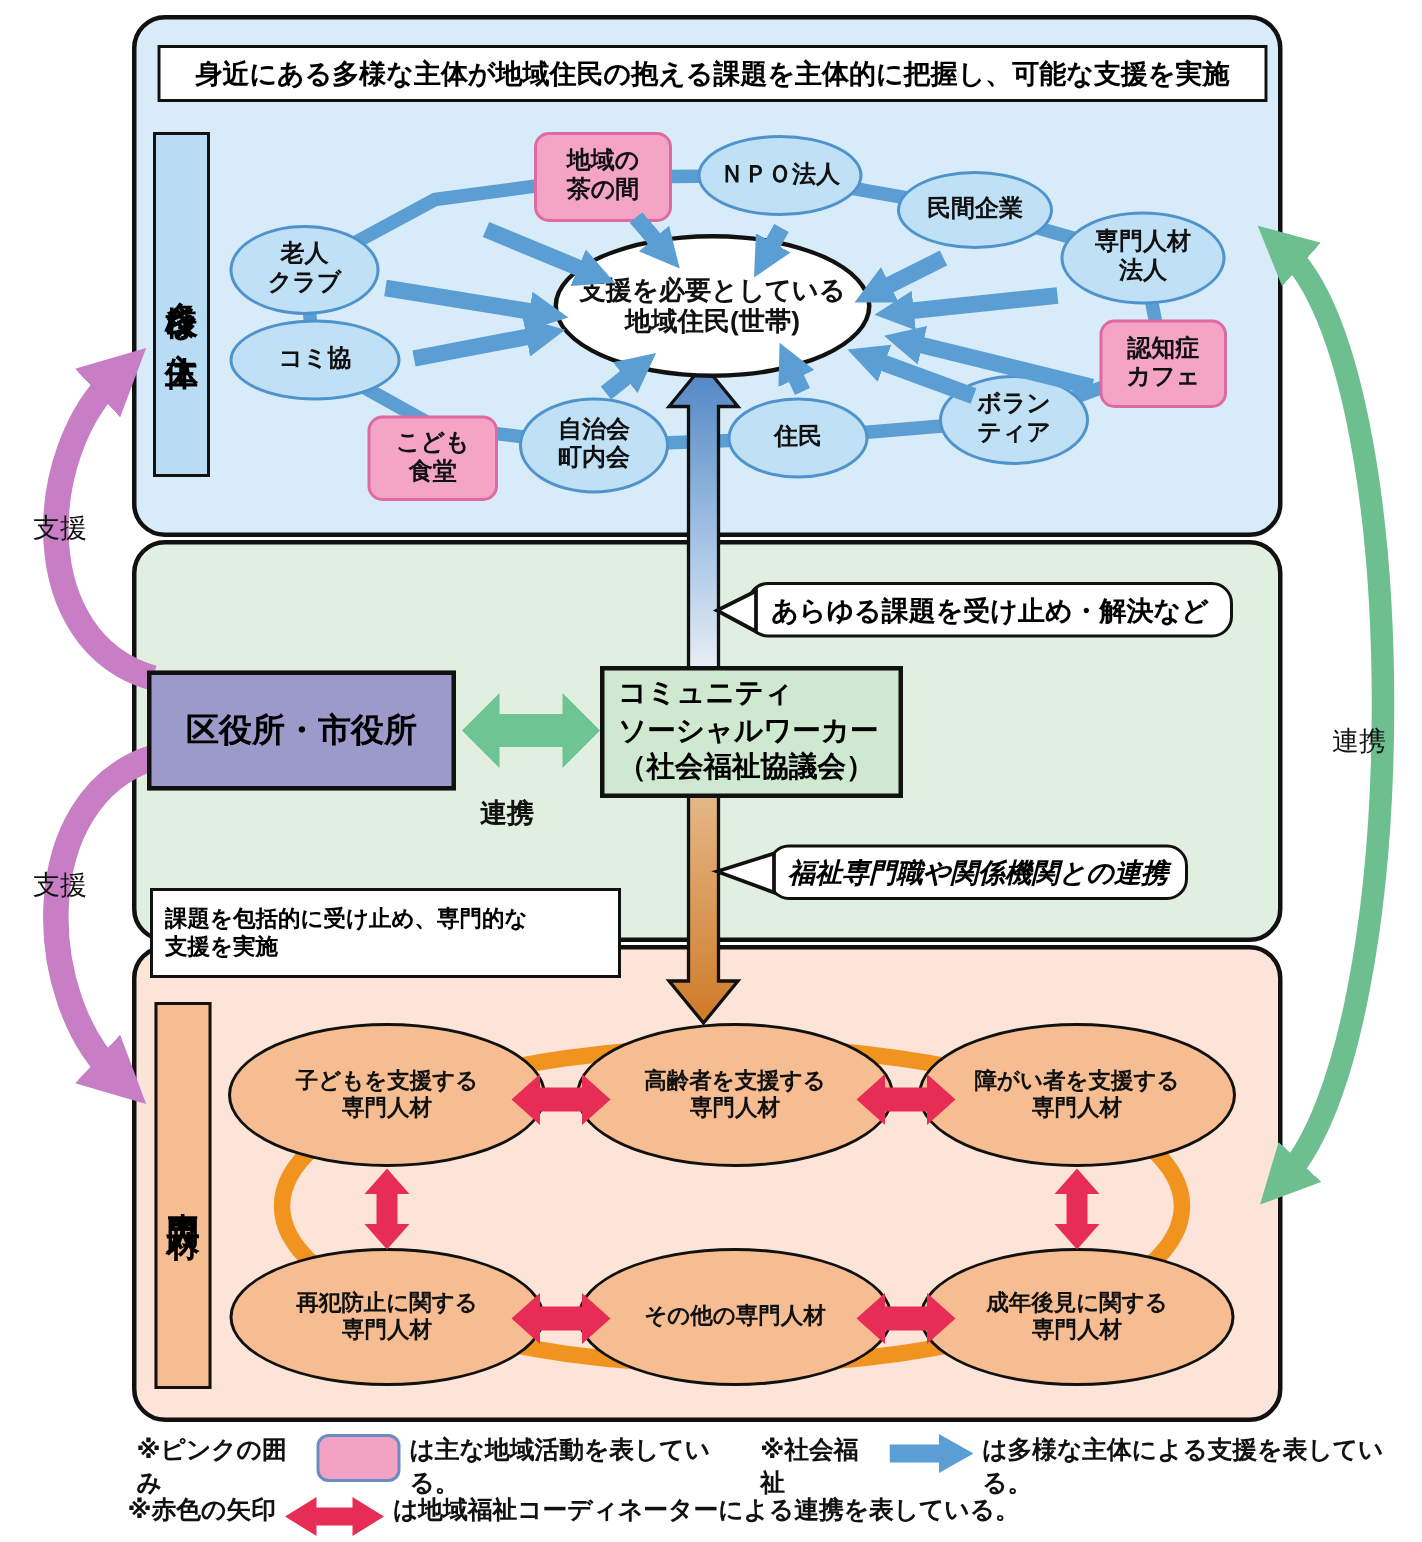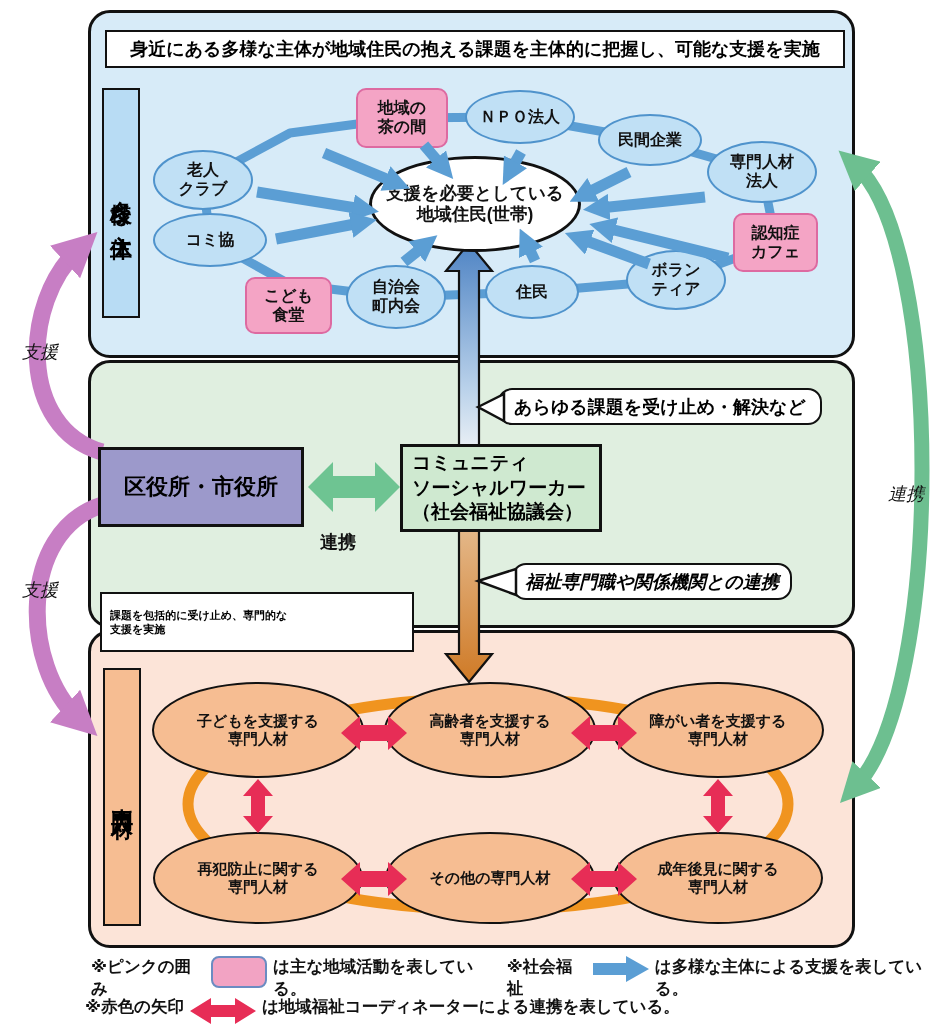--- a/index.html
+++ b/index.html
@@ -25,22 +25,22 @@
   .vlabel-peach{background:#f6bd92;}
   .banner{background:#ffffff;border:2.5px solid #111;display:flex;align-items:center;justify-content:center;
           font-weight:bold;font-size:18px;z-index:2;}
   .office-box{background:#9c99cb;border:3px solid #111;display:flex;align-items:center;justify-content:center;
           font-weight:bold;font-size:22px;z-index:2;}
   .csw-box{background:#cfe9d0;border:3px solid #111;display:flex;align-items:center;justify-content:flex-start;
           font-weight:bold;font-size:19px;padding-left:9px;line-height:1.3;z-index:2;text-align:left;}
   .callout{background:#ffffff;border:2.5px solid #111;border-radius:14px;display:flex;align-items:center;justify-content:center;
           font-weight:bold;font-size:18px;z-index:2;}
   .task-box{background:#ffffff;border:2.5px solid #111;display:flex;align-items:center;
-          font-weight:bold;font-size:11px;padding:4px 8px;line-height:1.3;z-index:2;text-align:left;}
-  .free-label{font-size:18px;color:#111;z-index:2;font-weight:500;font-style:italic;}
+          font-weight:bold;font-size:15px;padding:4px 8px;line-height:1.3;z-index:2;text-align:left;}
+  .free-label{font-size:18px;color:#111;z-index:2;font-weight:500;}
   .mid-label{font-size:18px;color:#111;z-index:2;font-weight:bold;}
   .legend-row{display:flex;align-items:flex-start;gap:6px;font-weight:bold;font-size:16.5px;color:#111;z-index:2;margin-left:41px;}
   .legend-swatch{width:52px;height:28px;background:#f2a3c3;border:2.5px solid #6b8cc2;border-radius:8px;flex:0 0 auto;}
   .legend-arrow{flex:0 0 auto;display:block;}
 </style>
 </head>
 <body>
 
 <div id="stage">
 

